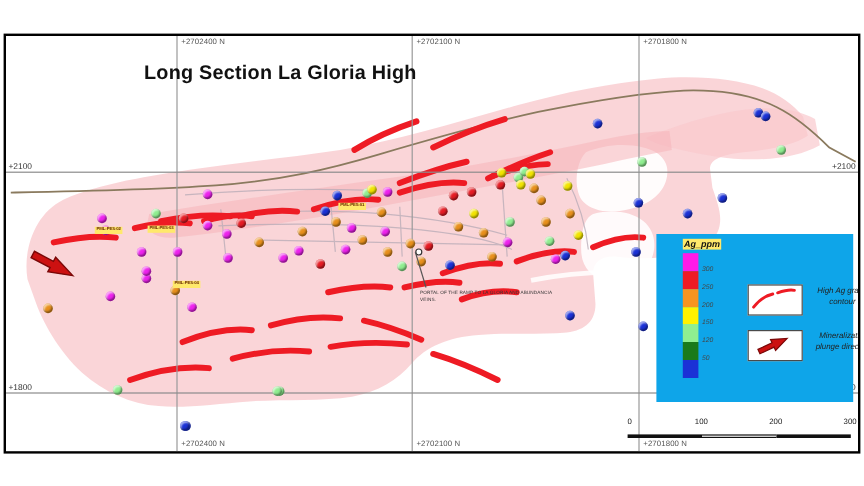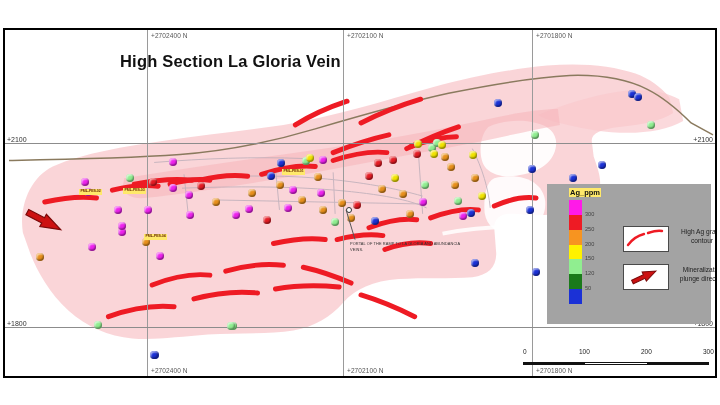--- a/index.html
+++ b/index.html
@@ -31,21 +31,21 @@
   .pt{position:absolute;border-radius:50%;box-shadow:inset -1px -1.4px 1.6px rgba(0,0,0,.42), inset 1.2px 1.4px 1.4px rgba(255,255,255,.6);}
 
   
   .holelbl{position:absolute;background:#ffe96b;border:0;font-size:3.6px;font-weight:bold;color:#6a2b00;padding:1px 1.5px;white-space:nowrap;letter-spacing:-.1px;line-height:1;}
 
   
   #annot{position:absolute;font-size:3.9px;color:#333;line-height:1.5;letter-spacing:.1px;width:120px;}
   #annotdot{position:absolute;width:4px;height:4px;border:1px solid #333;border-radius:50%;background:#fff;}
 
   
-  #legend{position:absolute;right:4px;top:154px;width:164px;height:140px;background:#a3a3a3;}
+  #legend{position:absolute;right:4px;top:165px;width:164px;height:140px;background:#0ea5e9;font-style:italic;}
   #agtitle{position:absolute;left:22px;top:4px;font-size:7.5px;font-weight:bold;color:#111;background:#ffe96b;padding:0 1px;}
   #ramp{position:absolute;left:22px;top:16px;width:13px;height:104px;border:0;}
   .rampseg{width:100%;}
   .ticklbl{position:absolute;left:38px;font-size:5.6px;color:#444;}
 
   .legbox{position:absolute;border:1px solid #4a4a4a;background:#fff;}
   .legtxt{position:absolute;font-size:6.6px;color:#222;text-align:center;line-height:1.35;}
 
   
   #scalewrap{position:absolute;left:520px;bottom:10px;width:186px;}
@@ -176,21 +176,21 @@
 
       <span class="coordlbl" style="left:146px;bottom:2px;">+2702400 N</span>
       <span class="coordlbl" style="left:342px;bottom:2px;">+2702100 N</span>
       <span class="coordlbl" style="left:531px;bottom:2px;">+2701800 N</span>
 
       <span class="elevlbl" style="left:2px;top:106px;">+2100</span>
       <span class="elevlbl" style="left:2px;top:290px;">+1800</span>
       <span class="elevlbl" style="right:2px;top:106px;">+2100</span>
       <span class="elevlbl" style="right:2px;top:290px;">+1800</span>
 
-      <div id="title" style="left:115px;top:22px;">High Section La Gloria Vein</div>
+      <div id="title" style="left:115px;top:22px;">Long Section La Gloria High</div>
 
       <svg class="svgfull" viewBox="0 0 714 350" preserveAspectRatio="none">
         <g transform="translate(56,202) rotate(208)">
           <path d="M0,0 L20,-7 L20,-3 L38,-3 L38,3 L20,3 L20,7 Z" fill="#cc1111" stroke="#7a0808" stroke-width="1.2"></path>
         </g>
       </svg>
 
       <div id="points">
           <div class="pt" style="left: 145.9px; top: 320.9px; width: 8.2px; height: 8.2px; background: rgb(27, 49, 214);"></div>
           <div class="pt" style="left: 88.9px; top: 290.9px; width: 8.2px; height: 8.2px; background: rgb(144, 238, 144);"></div>

